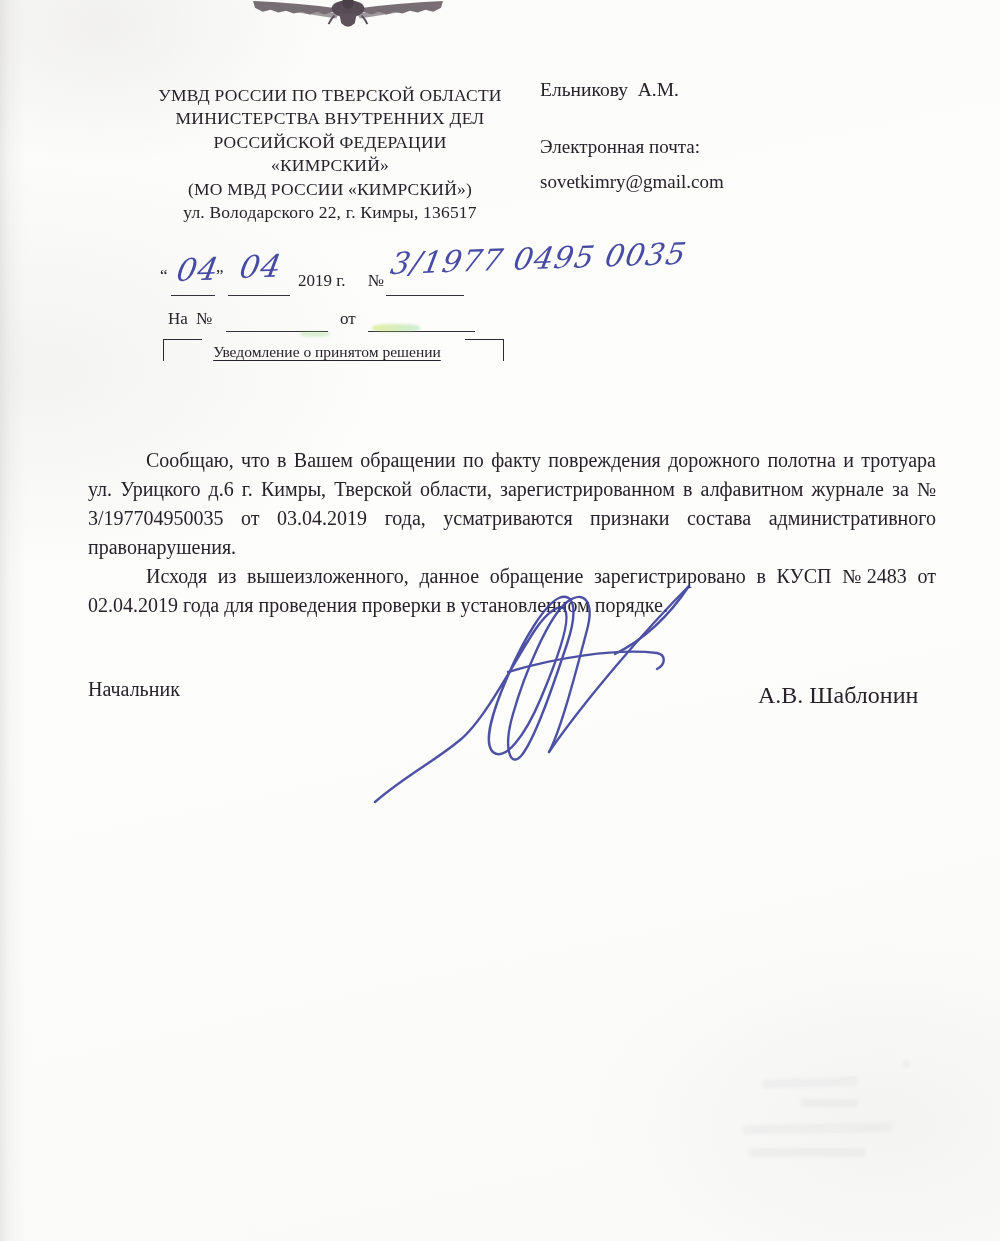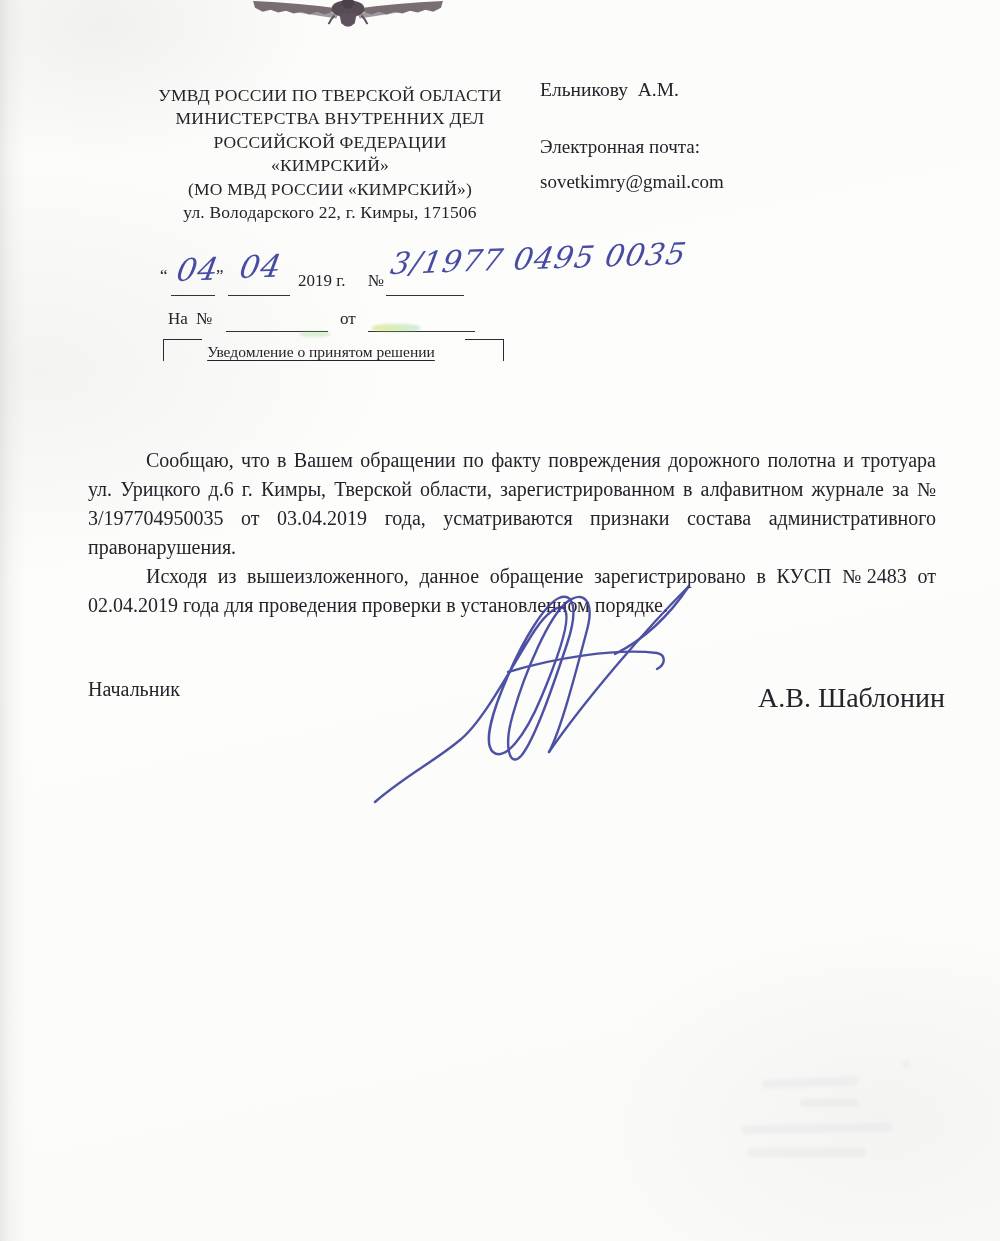--- a/index.html
+++ b/index.html
@@ -38,32 +38,32 @@
     transform:skewX(-12deg) rotate(-2deg);
     transform-origin:left bottom;
     letter-spacing:1px;
     white-space:nowrap;
   }
 
   .subject-corner{width:38px;height:21px;border-top:1.8px solid #2e2a33;}
   .corner-left{border-left:1.8px solid #2e2a33;}
   .corner-right{border-right:1.8px solid #2e2a33;}
   .subject-text{
-    left:176px;top:343px;width:290px;text-align:center;
+    left:182px;top:343px;width:290px;text-align:center;
     font-size:15.5px;text-decoration:underline;text-underline-offset:3px;
   }
 
   .body-text{
     left:88px;top:446px;width:848px;
     font-size:20px;line-height:29px;text-align:justify;
   }
   .body-text p{margin:0;text-indent:58px;}
 
   .signoff-title{left:88px;top:678px;font-size:20px;}
-  .signoff-name{left:758px;top:682px;font-size:28px;text-align:center;}
+  .signoff-name{left:758px;top:682px;font-size:24px;text-align:center;}
 
   .smudge{filter:blur(1.2px);border-radius:40%;}
   .ghost{background:rgba(105,105,120,0.055);filter:blur(1.6px);border-radius:4px;}
 
   .emblem{left:250px;top:0;width:196px;height:31px;}
   .sig{left:365px;top:580px;width:345px;height:232px;}
 </style>
 </head>
 <body>
 
@@ -84,21 +84,21 @@
     </g>
   </svg>
 
 
   <div class="abs letterhead typed">
     <span class="lh-line">УМВД РОССИИ ПО ТВЕРСКОЙ ОБЛАСТИ</span>
     <span class="lh-line">МИНИСТЕРСТВА ВНУТРЕННИХ ДЕЛ</span>
     <span class="lh-line">РОССИЙСКОЙ ФЕДЕРАЦИИ</span>
     <span class="lh-line">«КИМРСКИЙ»</span>
     <span class="lh-line">(МО МВД РОССИИ «КИМРСКИЙ»)</span>
-    <span class="lh-line">ул. Володарского 22, г. Кимры, 171506</span>
+    <span class="lh-line">ул. Володарского 22, г. Кимры, 136517</span>
   </div>
 
   <div class="abs recipient-name typed">Ельникову  А.М.</div>
   <div class="abs email-label typed">Электронная почта:</div>
   <div class="abs email-value typed">sovetkimry@gmail.com</div>
 
   <div>
     <span class="abs printed" style="left:160px;top:266px;">“</span>
     <span class="abs hand" style="left:174px;top:252px;font-size:31px;">04</span>
     <div class="abs blank" style="left:171px;top:294px;width:44px;"></div>

